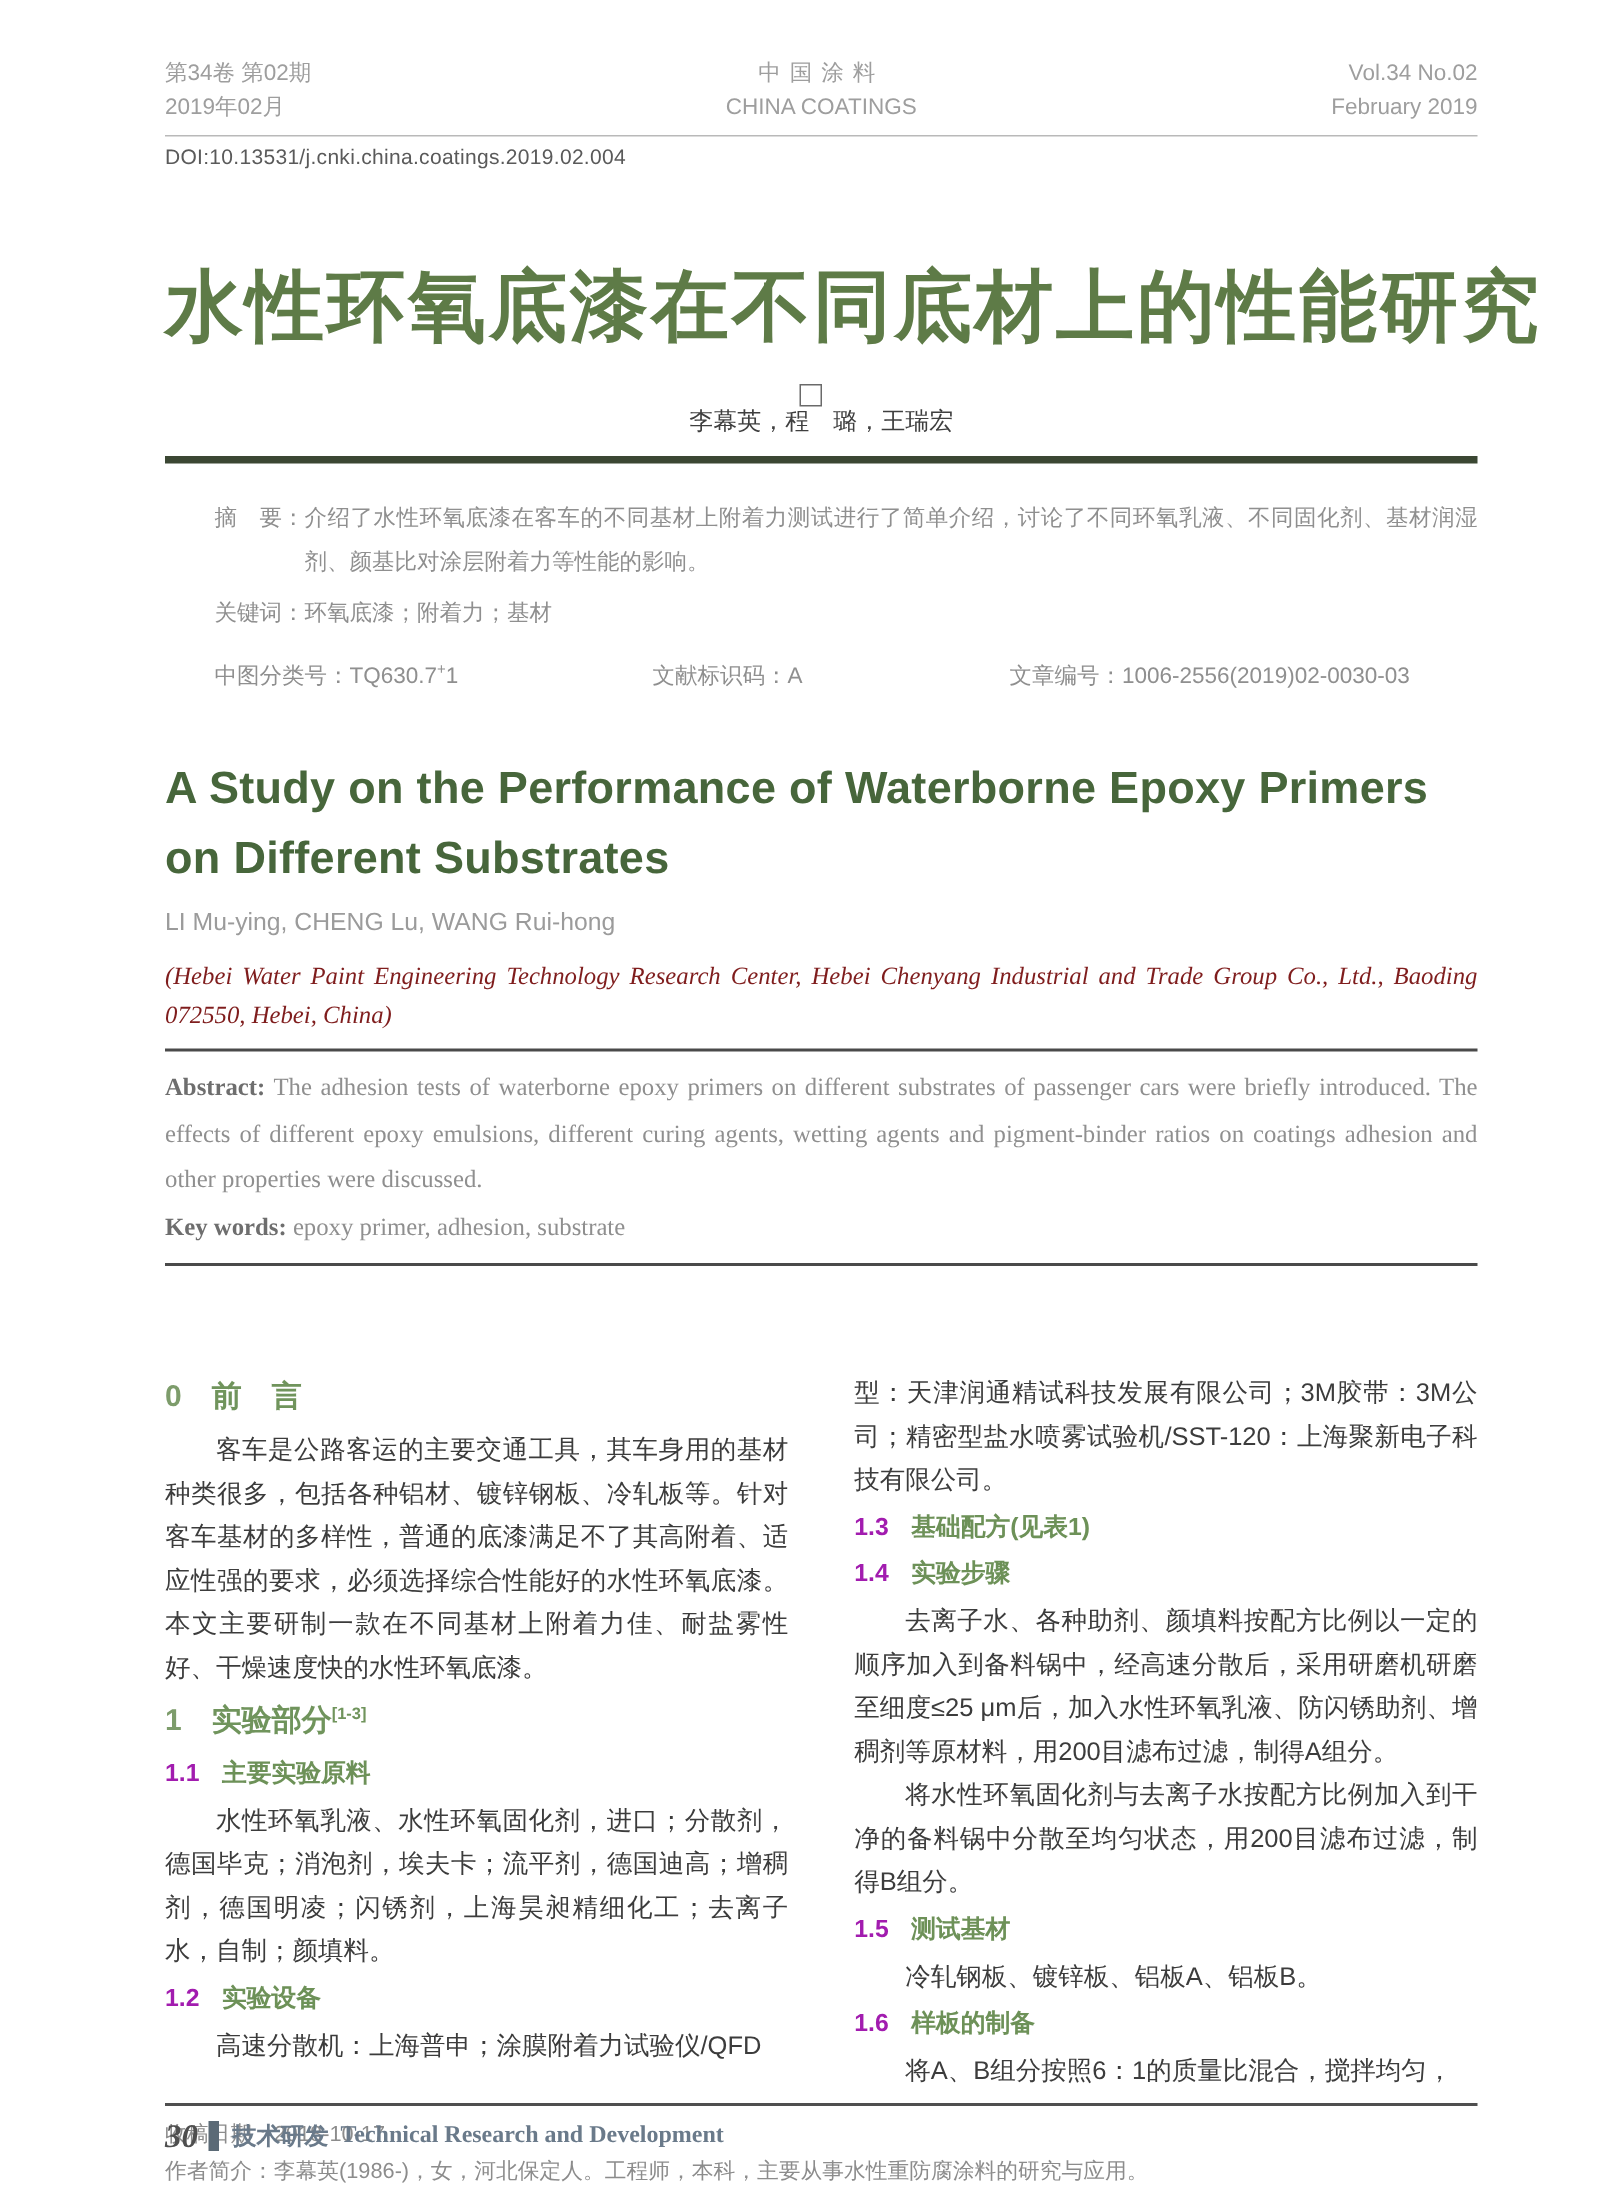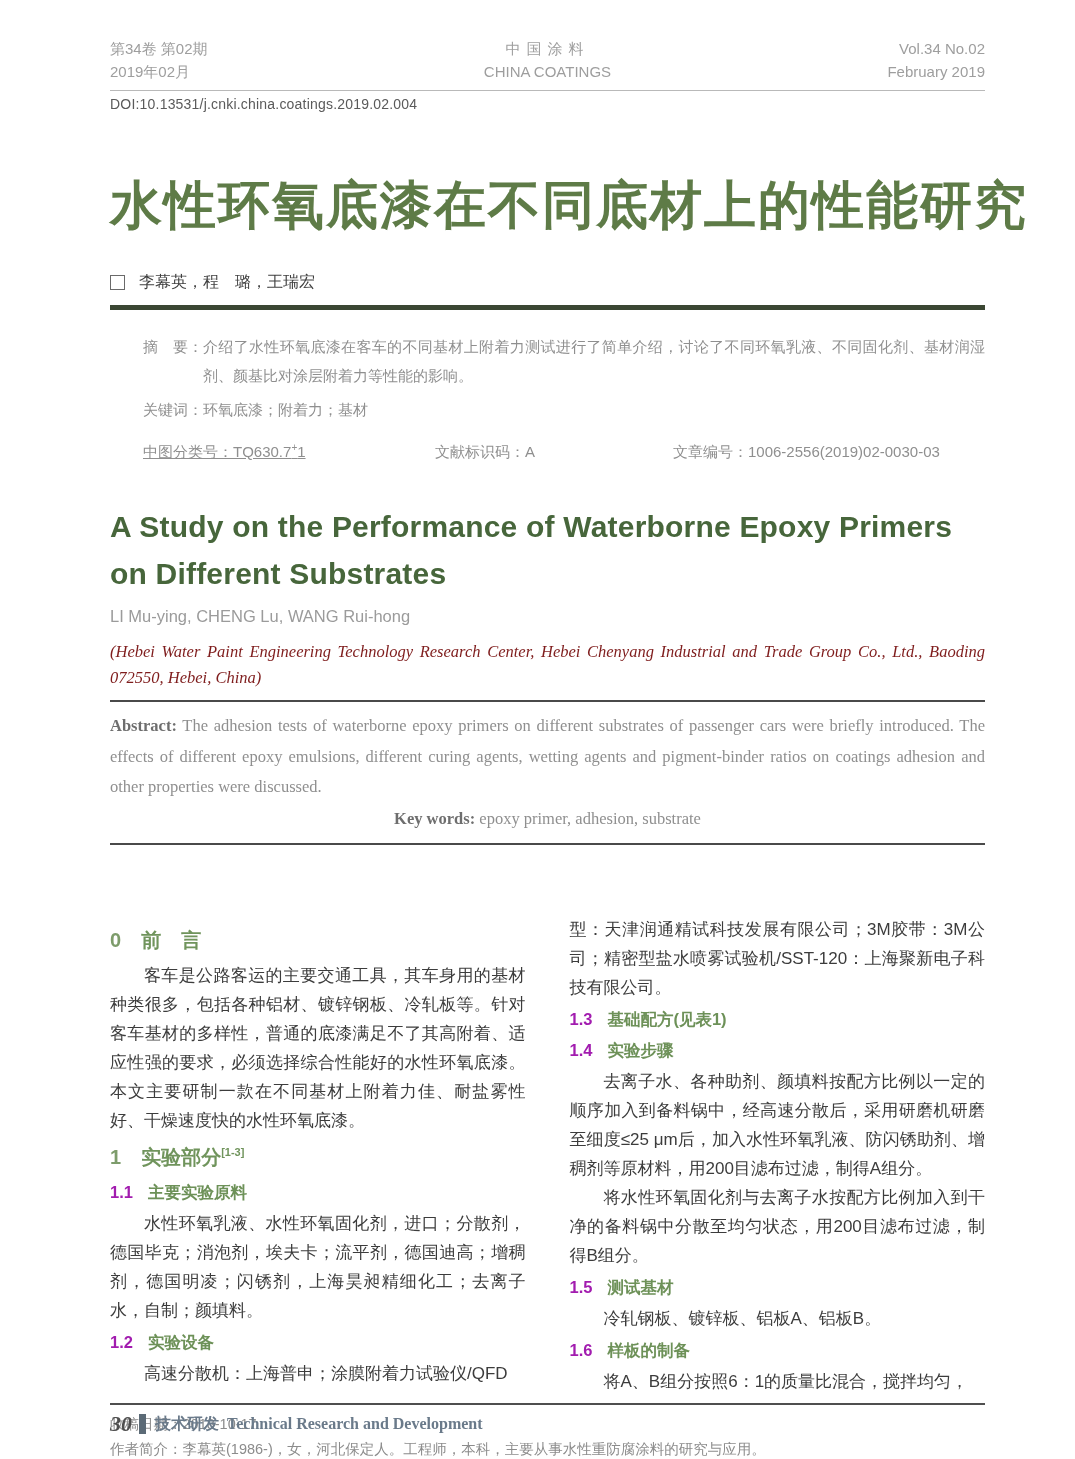--- a/index.html
+++ b/index.html
@@ -10,50 +10,50 @@
   .jheader{display:flex;justify-content:space-between;align-items:flex-start;color:#9e9e9e;
            font-size:15px;line-height:1.5;border-bottom:1px solid #b9b9b9;padding-bottom:7px;}
   .jh-center{text-align:center;}
   .jh-right{text-align:right;}
   .jh-cn{letter-spacing:6px;}
   .doi{margin-top:5px;font-size:14px;color:#5a5a5a;letter-spacing:.2px;}
 
   
   .cn-title{margin:64px 0 0 0;font-size:52px;line-height:1.15;font-weight:bold;color:#5e7b47;
             letter-spacing:2px;white-space:nowrap;}
-  .authors-line{margin-top:36px;font-size:16px;color:#3f3f3f;display:flex;align-items:center;}
+  .authors-line{margin-top:20px;font-size:16px;color:#3f3f3f;display:flex;align-items:center;flex-direction:column;}
   .author-marker{display:inline-block;width:13px;height:13px;border:1.5px solid #6a6a6a;margin-right:14px;}
   .cn-affil{margin-top:7px;font-size:15.5px;color:#3f3f3f;padding-left:27px;}
   .green-bar{margin-top:12px;height:5px;background:#3b4733;}
 
   
   .cn-abs{margin-top:22px;padding-left:33px;color:#8f8f8f;font-size:15px;}
   .abs-row{display:flex;line-height:1.95;text-align:justify;}
   .abs-label{flex:0 0 auto;white-space:pre;}
   .kw-row{margin-top:6px;line-height:1.9;font-family:Liberation Serif, serif;}
   .clc-row{margin-top:13px;display:flex;line-height:1.9;}
-  .clc-item1{width:292px;text-decoration:underline;}
+  .clc-item1{width:292px;}
   .clc-item2{width:238px;}
   sup{font-size:10px;}
 
   
   .en-block{margin-top:38px;}
   .en-title{margin:0;font-size:30px;line-height:1.55;font-weight:bold;color:#47663b;
             font-family:"Liberation Sans",sans-serif;letter-spacing:.2px;}
   .en-authors{margin-top:10px;font-size:16.5px;color:#9b9b9b;}
   .en-affil{margin-top:13px;font-size:16.5px;line-height:1.58;color:#7f1d1d;
             font-family:"Liberation Serif",serif;font-style:italic;text-align:justify;}
   .rule{border:none;border-top:2px solid #4a4a4a;margin:9px 0 0 0;}
   .en-abs{margin-top:9px;font-size:16.5px;line-height:1.83;color:#8f8f8f;
           font-family:"Liberation Serif",serif;text-align:justify;}
-  .en-kw{margin-top:2px;font-size:16.5px;line-height:1.8;color:#8f8f8f;font-family:"Liberation Serif",serif;text-align:center;}
+  .en-kw{margin-top:2px;font-size:16.5px;line-height:1.8;color:#8f8f8f;font-family:"Liberation Serif",serif;}
   .blabel{font-weight:bold;color:#6e6e6e;}
 
   
-  .columns{margin-top:70px;display:flex;gap:44px;align-items:center;}
+  .columns{margin-top:70px;display:flex;gap:44px;}
   .col{width:421px;font-size:17px;line-height:29px;color:#3c3c3c;text-align:justify;}
   .sec-h{margin:2px 0 6px 0;font-size:20px;line-height:30px;font-weight:bold;color:#70945c;}
   .sec-h .num{margin-right:20px;color:#7d9c6b;}
   .sub-h{margin:3px 0 3px 0;font-size:16.5px;line-height:28px;font-weight:bold;color:#6d9158;}
   .sub-h .num{margin-right:15px;color:#a21caf;}
   .col p{margin:0;}
   .indent{text-indent:2em;}
   .sup-ref{font-size:11px;color:#70945c;}
 
   

